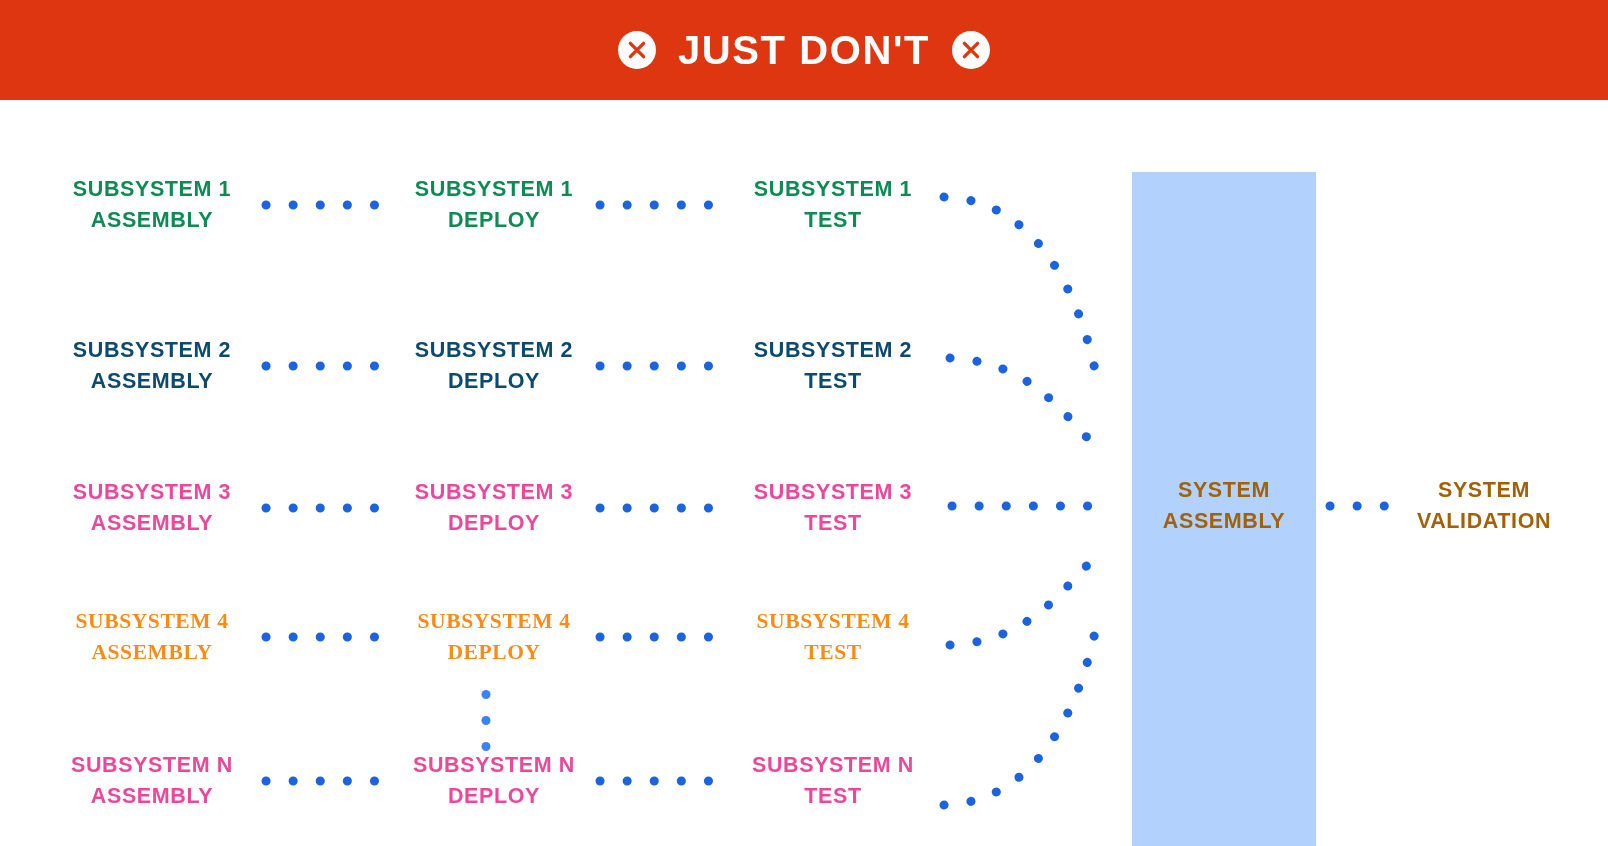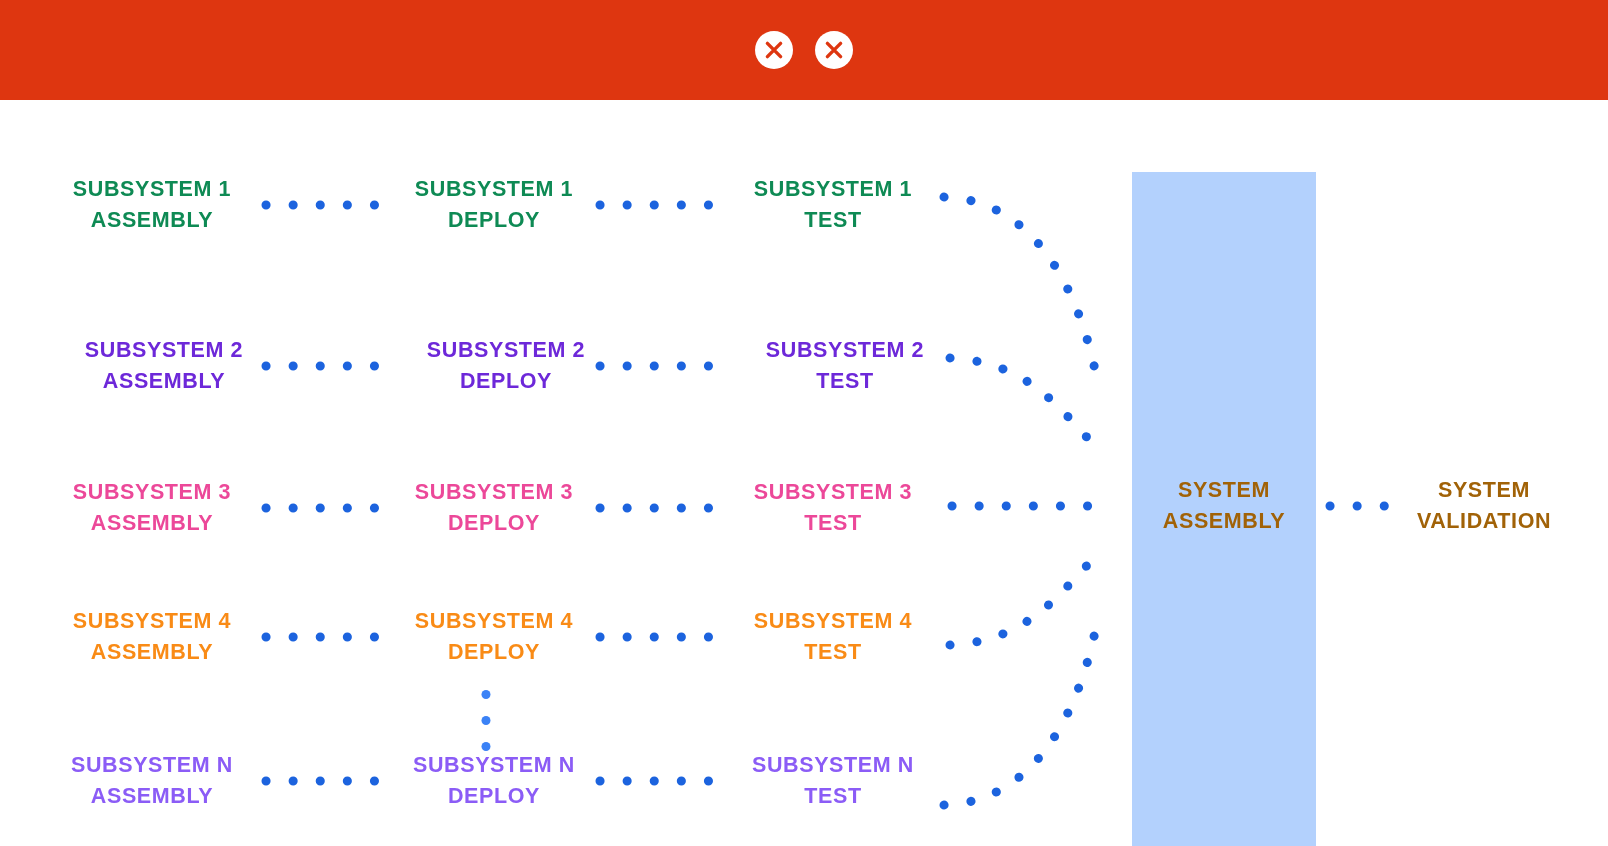--- a/index.html
+++ b/index.html
@@ -72,24 +72,24 @@
     font-size: 21.5px;
     font-weight: 700;
     letter-spacing: 0.6px;
     line-height: 1.45;
     white-space: pre-line;
     transform: translate(-50%, -50%);
   }
 
   
   .c-green  { color: #0e8a54; }
-  .c-purple { color: #6d28d9; margin-left: 12px; }
+  .c-purple { color: #0c4a6e; }
   .c-teal   { color: #ec4899; }
-  .c-orange { color: #f98b16; }
-  .c-red    { color: #8b5cf6; }
+  .c-orange { color: #f98b16; font-family: Liberation Serif, serif; }
+  .c-red    { color: #ec4899; }
   .c-blue   { color: #a16207; }
 
   
   #vertical-ellipsis {
     position: absolute;
     left: 486px;
     top: 590px;
     transform: translateX(-50%);
     display: flex;
     flex-direction: column;
@@ -106,20 +106,21 @@
 </head>
 <body>
 
 <div id="banner">
   <span>
     <svg class="x-circle" width="38" height="38" viewBox="0 0 38 38" aria-hidden="true">
       <circle cx="19" cy="19" r="19" fill="#ffffff"></circle>
       <path d="M12.4 12.4 L25.6 25.6 M25.6 12.4 L12.4 25.6" stroke="#de3610" stroke-width="3.4" stroke-linecap="round"></path>
     </svg>
   </span>
+  <span class="banner-title">JUST DON'T</span>
   <span>
     <svg class="x-circle" width="38" height="38" viewBox="0 0 38 38" aria-hidden="true">
       <circle cx="19" cy="19" r="19" fill="#ffffff"></circle>
       <path d="M12.4 12.4 L25.6 25.6 M25.6 12.4 L12.4 25.6" stroke="#de3610" stroke-width="3.4" stroke-linecap="round"></path>
     </svg>
   </span>
 </div>
 
 <div id="diagram">
 

